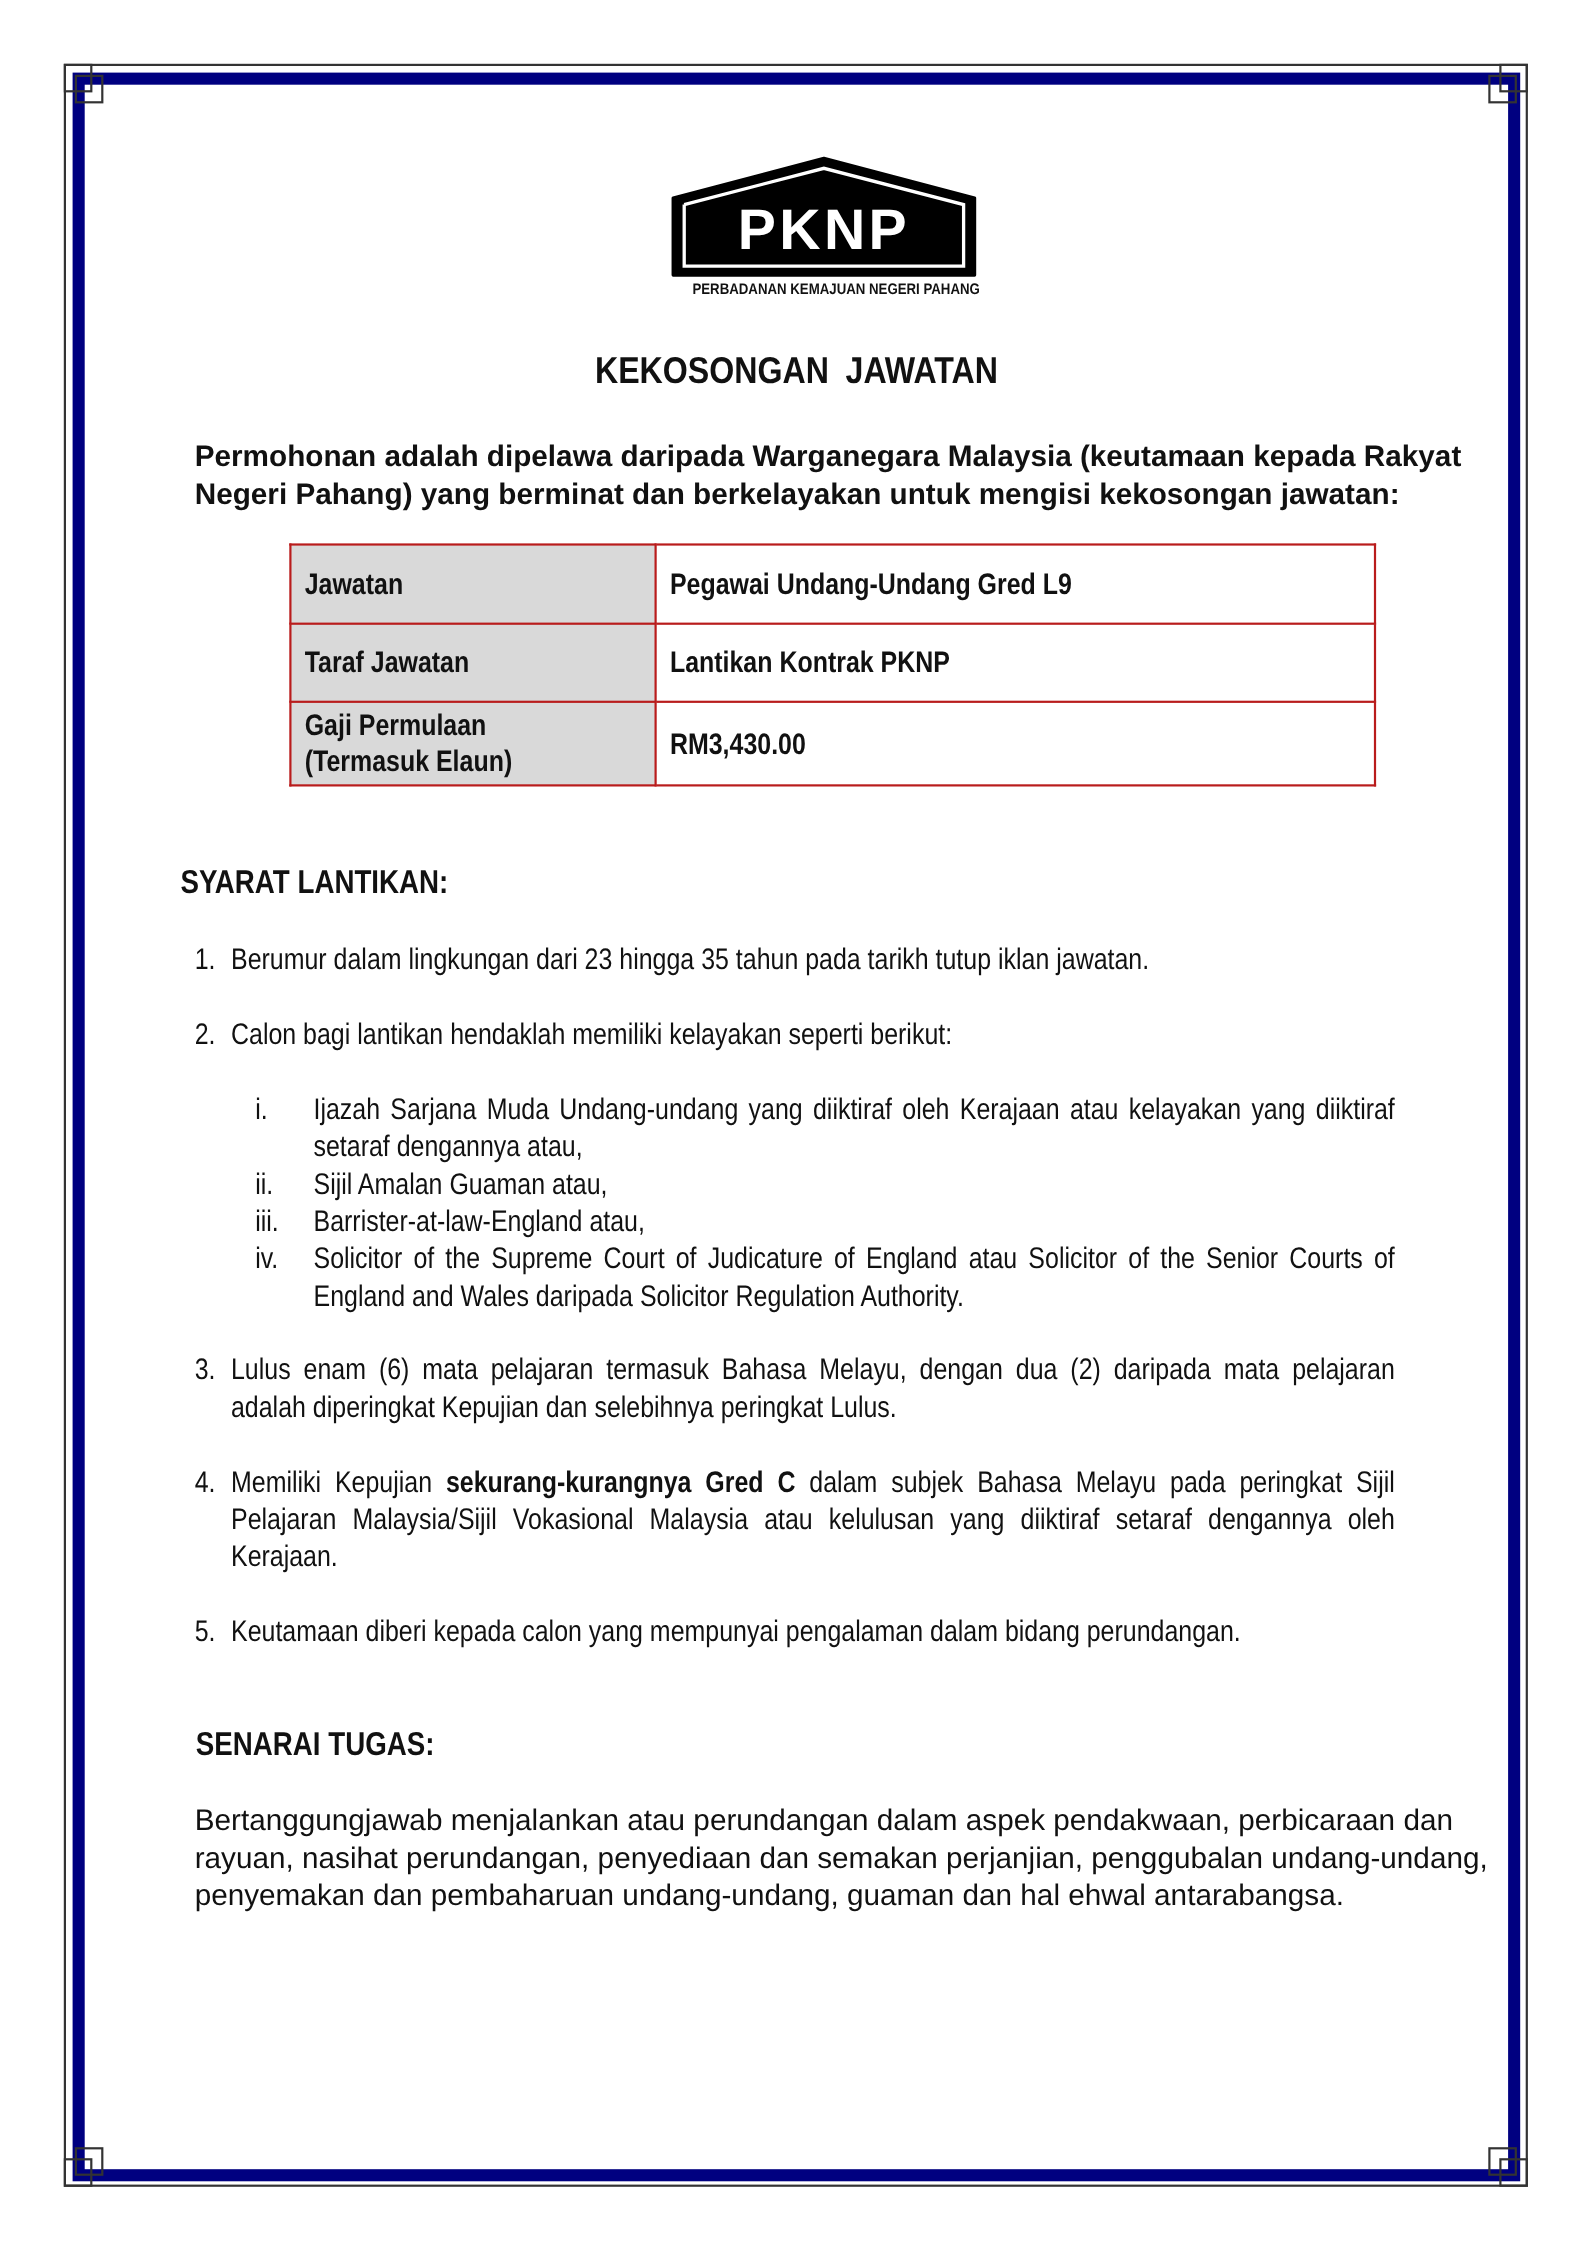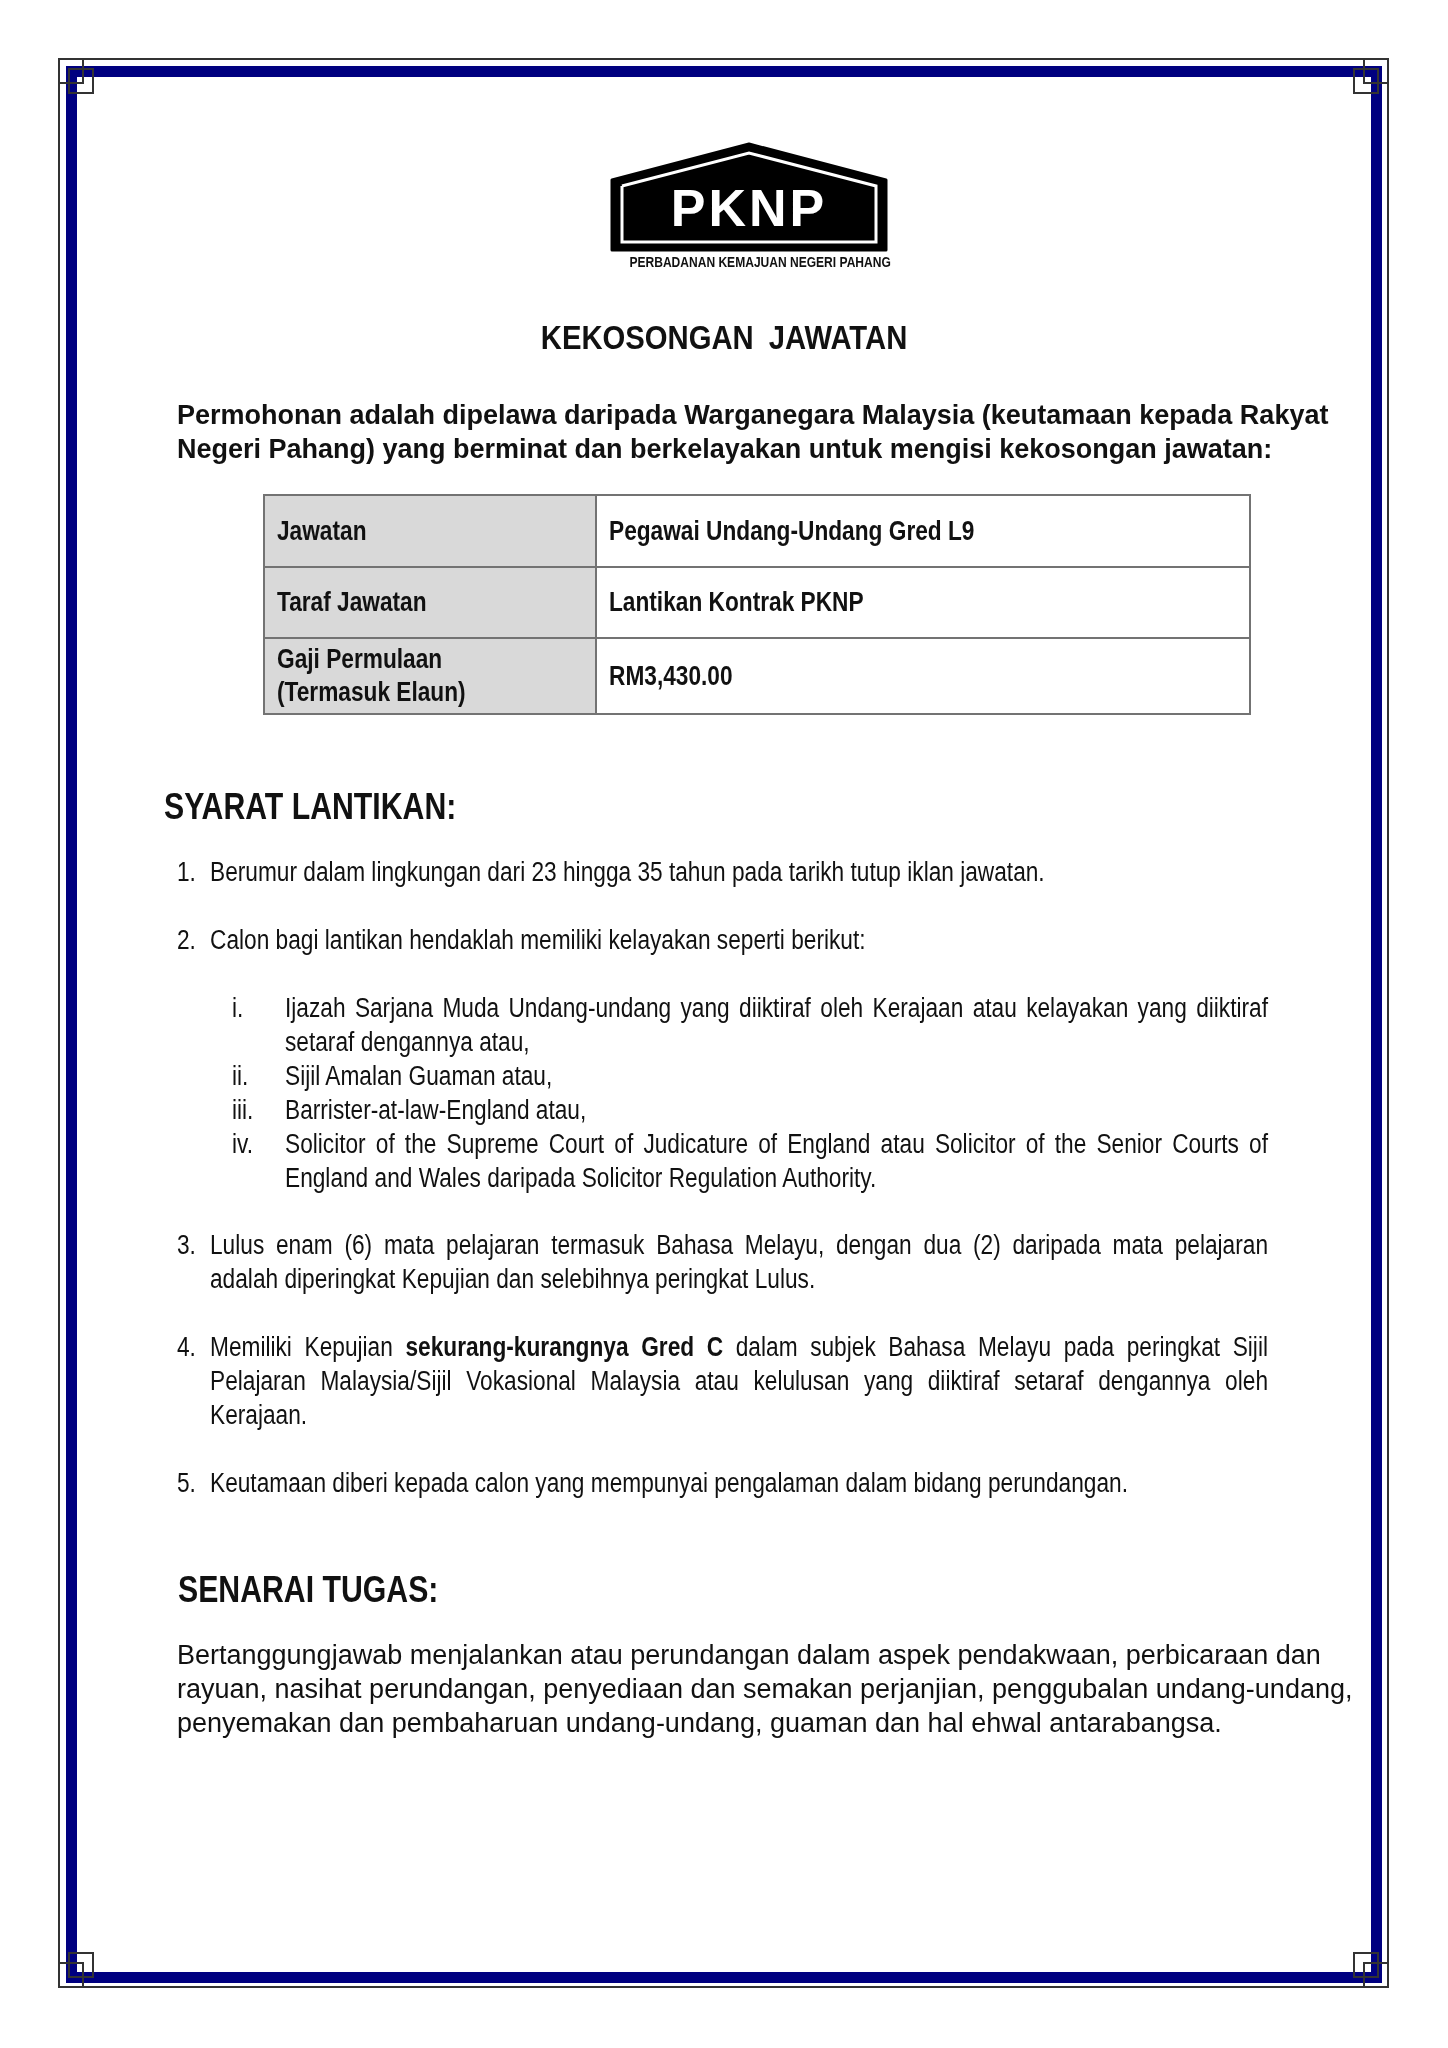--- a/index.html
+++ b/index.html
@@ -18,25 +18,25 @@
               font-weight: bold; font-size: 14px; letter-spacing: 0px; white-space: nowrap;
               transform: scaleX(0.86); transform-origin: center; }
   .cond { display: inline-block; transform-origin: left center; }
   .title { position: absolute; left: 0; width: 1448px; top: 318px; text-align: center;
            font-weight: bold; font-size: 34px; white-space: nowrap; }
   .title span { display: inline-block; transform: scaleX(0.86); word-spacing: 8px; }
   .para { position: absolute; left: 177px; width: 1091px; font-size: 27px; line-height: 34px;
           text-align: justify; }
   
   table.info { position: absolute; left: 263px; top: 494px; width: 988px; border-collapse: collapse; }
-  table.info td { border: 2px solid #737373; font-weight: bold; font-size: 27px; line-height: 33px;
+  table.info td { border: 2px solid #b91c1c; font-weight: bold; font-size: 27px; line-height: 33px;
                   padding: 0 12px; vertical-align: middle; }
   table.info td.lbl { background: #d9d9d9; width: 306px; }
   table.info td .cond { transform: scaleX(0.84); white-space: nowrap; }
-  .heading { position: absolute; font-weight: bold; font-size: 36px; text-decoration: underline;
+  .heading { position: absolute; font-weight: bold; font-size: 30px; text-decoration: underline;
              text-decoration-thickness: 3px; text-underline-offset: 4px; white-space: nowrap; }
   .heading span { display: inline-block; transform: scaleX(0.84); transform-origin: left; }
   .item { position: absolute; font-size: 27px; line-height: 34px; }
   .num { position: absolute; }
   .itext { position: absolute; }
   .line { white-space: nowrap; display: block; }
   .line span.c { display: inline-block; transform: scaleX(0.84); transform-origin: left; }
   .jline { display: block; white-space: nowrap; }
   .b { font-weight: bold; }
 </style>

